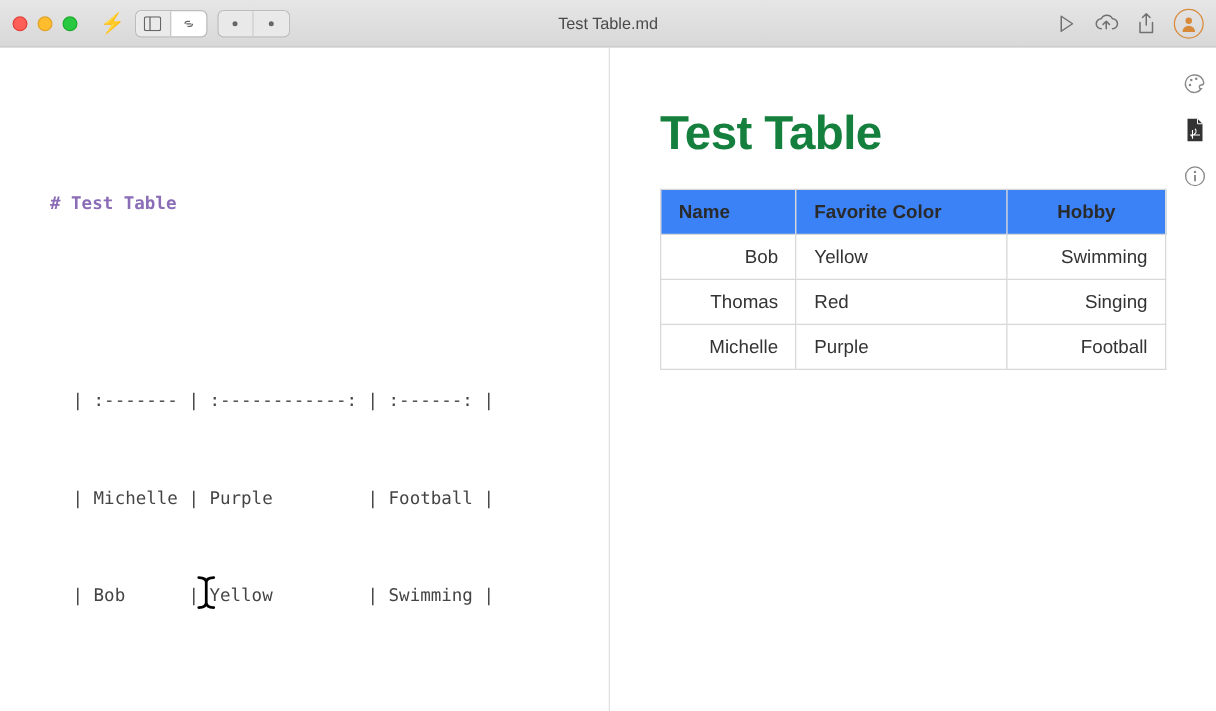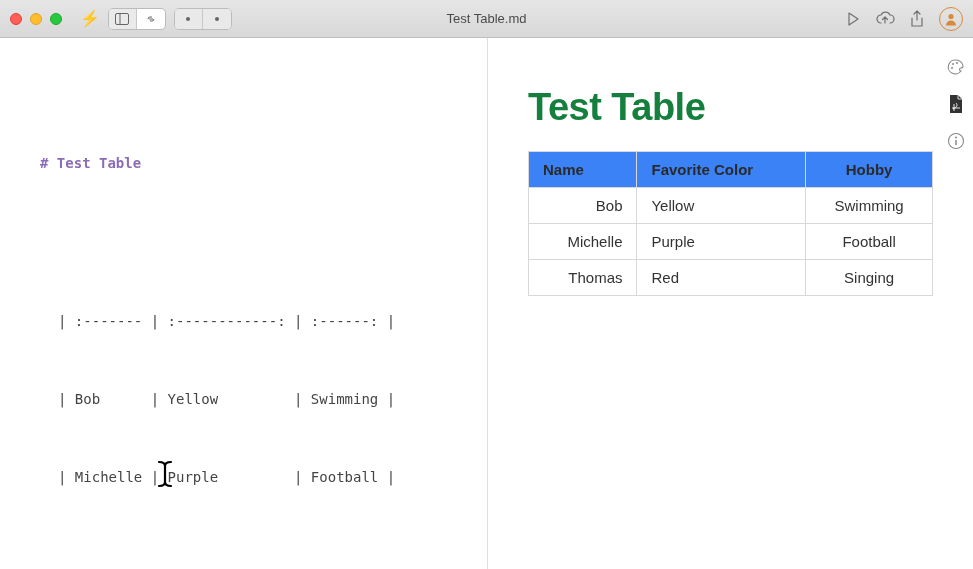--- a/index.html
+++ b/index.html
@@ -157,21 +157,21 @@
       color: #2a2a2a;
     }
     .preview-table td { color: #333; }
     
     .th-name   { text-align: left; }
     .th-color  { text-align: left; }
     .th-hobby  { text-align: center; }
     
     .col-name  { text-align: right; }
     .col-color { text-align: left; }
-    .col-hobby { text-align: center; margin-top: 44px; }
+    .col-hobby { text-align: right; margin-top: 44px; }
     
     .right-rail {
       position: absolute;
       right: 0;
       top: 38px;
       width: 34px;
       height: calc(100% - 38px);
       display: flex;
       flex-direction: column;
       align-items: center;
@@ -248,22 +248,22 @@
         </svg>
     </div>
   </div>
 </div>
 
 <div class="main">
   <div class="editor-pane">
     <div class="editor-heading"># Test Table</div>
     <div class="editor-body">
       <div>| :------- | :------------: | :------: |</div>
+      <div>| Michelle | Purple         | Football |</div>
       <div>| Bob      | Yellow         | Swimming |</div>
-      <div>| Michelle | Purple         | Football |</div>
       
     </div>
     
     <div class="text-cursor-icon">
       <svg width="20" height="28" viewBox="0 0 20 28">
           <path d="M4 2 C7 2 10 3 10 6 C10 3 13 2 16 2 M10 6 L10 22 M4 26 C7 26 10 25 10 22 C10 25 13 26 16 26" stroke="#000" stroke-width="2.2" fill="none" stroke-linecap="round"></path>
         </svg>
     </div>
   </div>
 
@@ -277,28 +277,28 @@
           <th class="th-hobby">Hobby</th>
         </tr>
       </thead>
       <tbody>
         <tr>
           <td class="col-name">Bob</td>
           <td class="col-color">Yellow</td>
           <td class="col-hobby">Swimming</td>
         </tr>
         <tr>
+          <td class="col-name">Thomas</td>
+          <td class="col-color">Red</td>
+          <td class="col-hobby">Singing</td>
+        </tr>
+        <tr>
           <td class="col-name">Michelle</td>
           <td class="col-color">Purple</td>
           <td class="col-hobby">Football</td>
-        </tr>
-        <tr>
-          <td class="col-name">Thomas</td>
-          <td class="col-color">Red</td>
-          <td class="col-hobby">Singing</td>
         </tr>
       </tbody>
     </table>
   </div>
 </div>
 
 <div class="right-rail">
   <div class="rail-icon">
     <svg width="18" height="18" viewBox="0 0 18 18">
         <path d="M9 2 A7 7 0 1 0 14 13 C12 13 12 10 14 10 A2 2 0 0 0 16 8 A7 7 0 0 0 9 2 Z" fill="none" stroke="#888" stroke-width="1.1"></path>

